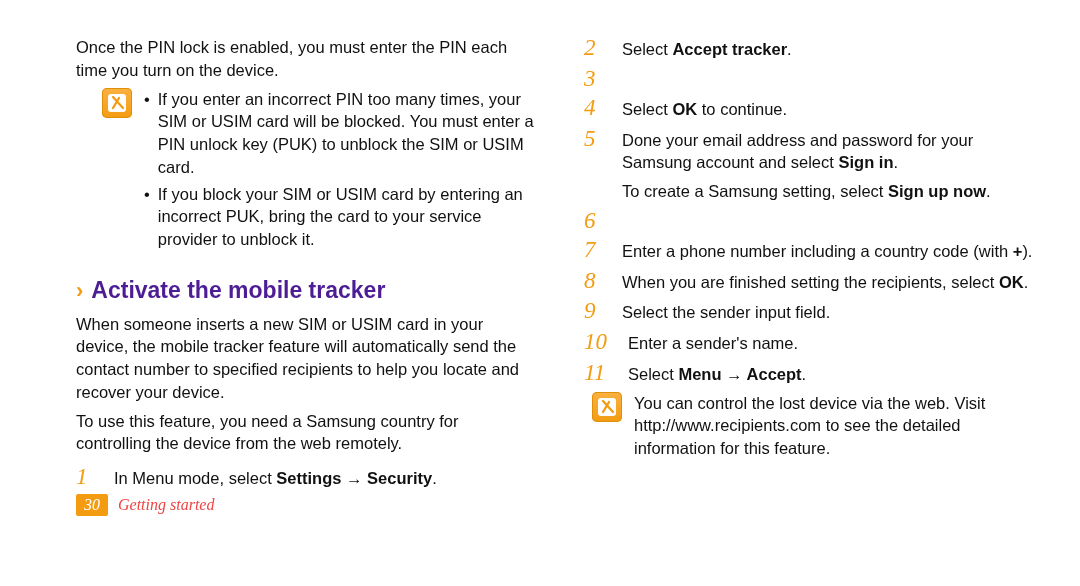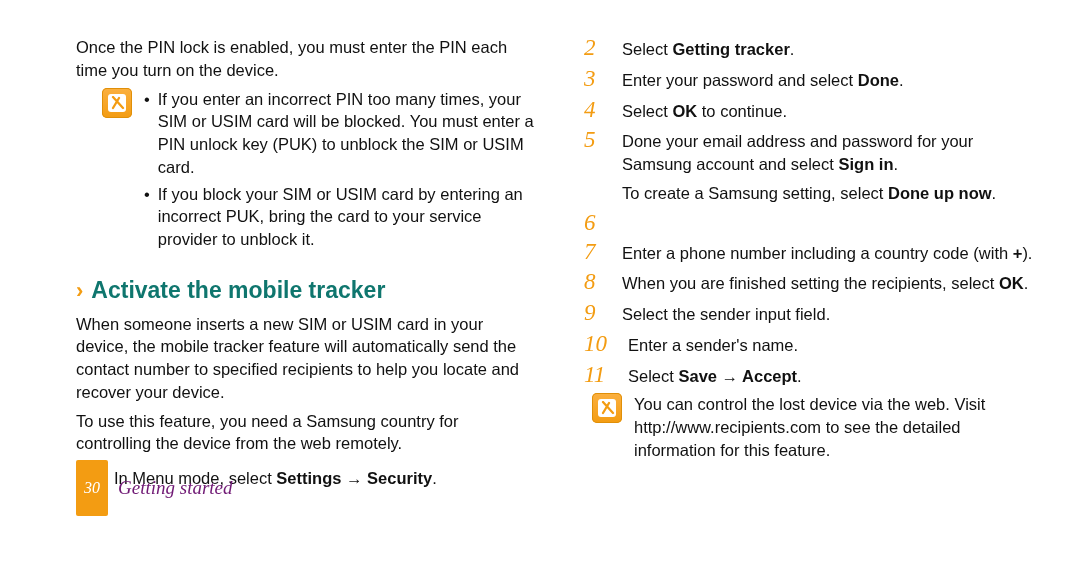--- a/index.html
+++ b/index.html
@@ -3,39 +3,39 @@
 <meta charset="utf-8">
 <style>
   * { box-sizing: border-box; margin: 0; padding: 0; }
   html, body { width: 1080px; height: 586px; background: #fff; font-family: "Segoe UI", "Helvetica Neue", Arial, sans-serif; color: #111; overflow: hidden; }
   .page { width: 1080px; height: 544px; padding: 36px 56px 28px 56px; position: relative; margin-left: 20px; }
   .cols { display: flex; gap: 48px; }
   .col { flex: 1 1 50%; font-size: 16.5px; line-height: 1.38; }
   .col p { margin-bottom: 6px; }
   .heading-row { display: flex; align-items: center; gap: 8px; margin-top: 20px; margin-bottom: 6px; }
   .chevron { color: #f39c12; font-size: 22px; font-weight: 900; line-height: 1; }
-  .sect-title { font-size: 23px; font-weight: 700; color: #0f766e; }
+  .sect-title { font-size: 23px; font-weight: 700; color: #4c1d95; }
   .intro-after-heading { margin-left: 0; margin-top: 2px; }
   .note-block { display: flex; gap: 12px; margin: 6px 0 6px 26px; }
   .note-icon { width: 30px; height: 30px; flex: 0 0 30px; border-radius: 5px; background: linear-gradient(#fbb040, #f39c12); position: relative; box-shadow: inset 0 0 0 1px #e08f08; }
   .note-icon::before { content: ""; position: absolute; left: 6px; top: 6px; width: 18px; height: 18px; border-radius: 3px; background: #fff; }
   .note-icon::after { content: ""; position: absolute; left: 10px; top: 10px; width: 14px; height: 3px; background: #f39c12; box-shadow: 0 5px 0 #f39c12, 0 9px 0 #f39c12; opacity: 0; }
   .check-stroke { position: absolute; left: 9px; top: 8px; width: 14px; height: 14px; }
   .check-stroke path { stroke: #f39c12; stroke-width: 2.3; fill: none; stroke-linecap: round; stroke-linejoin: round; }
   .note-body { flex: 1; }
   .bullet-row { display: flex; gap: 8px; align-items: baseline; margin-bottom: 4px; }
   .bullet-dot { flex: 0 0 auto; }
   .num-row { display: flex; gap: 14px; align-items: baseline; margin-bottom: 6px; }
   .num { font-style: italic; font-family: Georgia, "Times New Roman", serif; color: #f39c12; font-size: 23px; line-height: 1; width: 24px; text-align: left; flex: 0 0 auto; font-weight: 400; }
   .num.wide { width: 30px; }
   .num-body { flex: 1; }
   .sub-line { margin-left: 38px; margin-top: 2px; margin-bottom: 6px; }
   .footer { position: absolute; left: 56px; bottom: 28px; display: flex; align-items: center; gap: 10px; }
-  .page-badge { background: #f39c12; color: #fff; font-style: italic; font-family: Georgia, "Times New Roman", serif; font-size: 16px; padding: 19px 8px; border-radius: 2px; }
-  .footer-label { font-style: italic; font-family: Georgia, "Times New Roman", serif; color: #701a75; font-size: 19px; }
+  .page-badge { background: #f39c12; color: #fff; font-style: italic; font-family: Georgia, "Times New Roman", serif; font-size: 16px; padding: 2px 8px; border-radius: 2px; }
+  .footer-label { font-style: italic; font-family: Georgia, "Times New Roman", serif; color: #ef4444; font-size: 16px; }
   b { font-weight: 700; }
 </style>
 </head>
 <body>
 
 <div class="page">
   <div class="cols">
 
     <div class="col">
       <p>Once the PIN lock is enabled, you must enter the PIN each time you turn on the device.</p>
@@ -72,46 +72,43 @@
           <span>In Menu mode, select </span><b>Settings → Security</b><span>.</span>
         </span>
       </div>
     </div>
 
     <div class="col">
 
       <div class="num-row">
         <span class="num">2</span>
         <span class="num-body">
-          <span>Select </span><b>Getting tracker</b><span>.</span>
+          <span>Select </span><b>Accept tracker</b><span>.</span>
         </span>
       </div>
 
       <div class="num-row">
         <span class="num">3</span>
-        <span class="num-body">
-          <span>Enter your password and select </span><b>Done</b><span>.</span>
-        </span>
       </div>
 
       <div class="num-row">
         <span class="num">4</span>
         <span class="num-body">
           <span>Select </span><b>OK</b><span> to continue.</span>
         </span>
       </div>
 
       <div class="num-row">
         <span class="num">5</span>
         <span class="num-body">
           <span>Done your email address and password for your Samsung account and select </span><b>Sign in</b><span>.</span>
         </span>
       </div>
       <p class="sub-line">
-        <span>To create a Samsung setting, select </span><b>Done up now</b><span>.</span>
+        <span>To create a Samsung setting, select </span><b>Sign up now</b><span>.</span>
       </p>
 
       <div class="num-row">
         <span class="num">6</span>
       </div>
 
       <div class="num-row">
         <span class="num">7</span>
         <span class="num-body">
           <span>Enter a phone number including a country code (with </span><b>+</b><span>).</span>
@@ -131,21 +128,21 @@
       </div>
 
       <div class="num-row">
         <span class="num wide">10</span>
         <span class="num-body">Enter a sender's name.</span>
       </div>
 
       <div class="num-row">
         <span class="num wide">11</span>
         <span class="num-body">
-          <span>Select </span><b>Save → Accept</b><span>.</span>
+          <span>Select </span><b>Menu → Accept</b><span>.</span>
         </span>
       </div>
 
       <div class="note-block" style="margin-left:8px;">
         <div class="note-icon">
           <svg class="check-stroke" viewBox="0 0 14 14">
               <path d="M2 1 L12 12 M8 2 L2 12"></path>
             </svg>
         </div>
         <div class="note-body">You can control the lost device via the web. Visit http://www.recipients.com to see the detailed information for this feature.</div>

